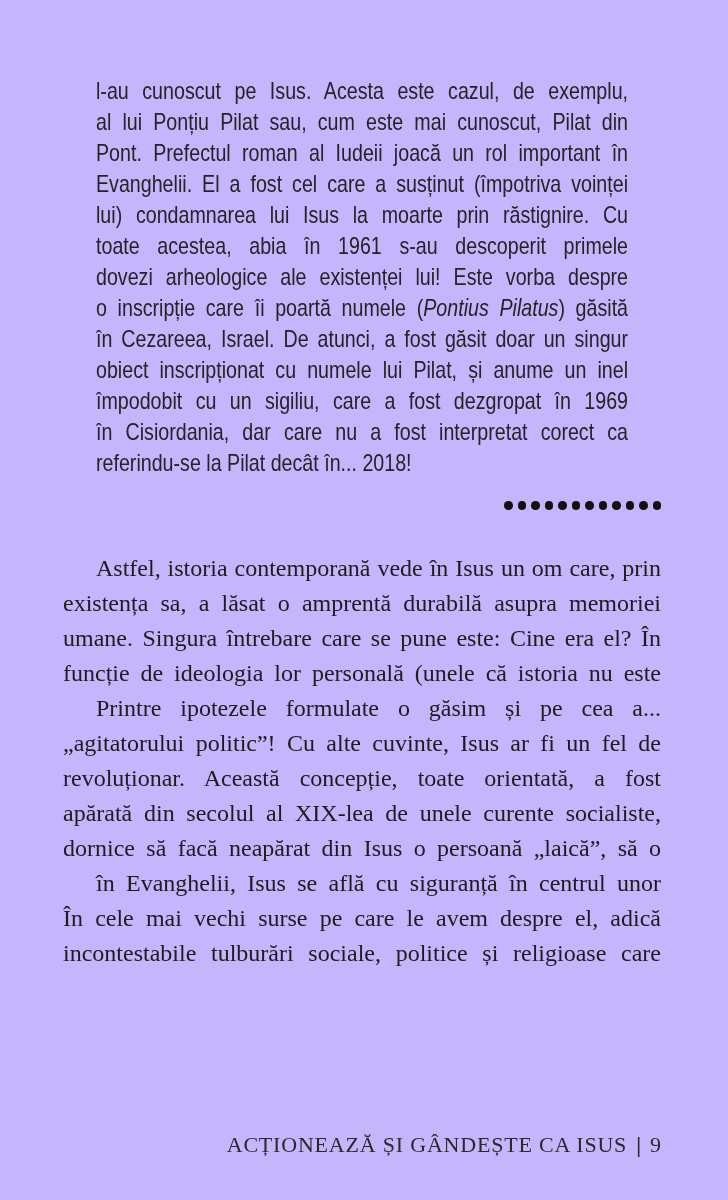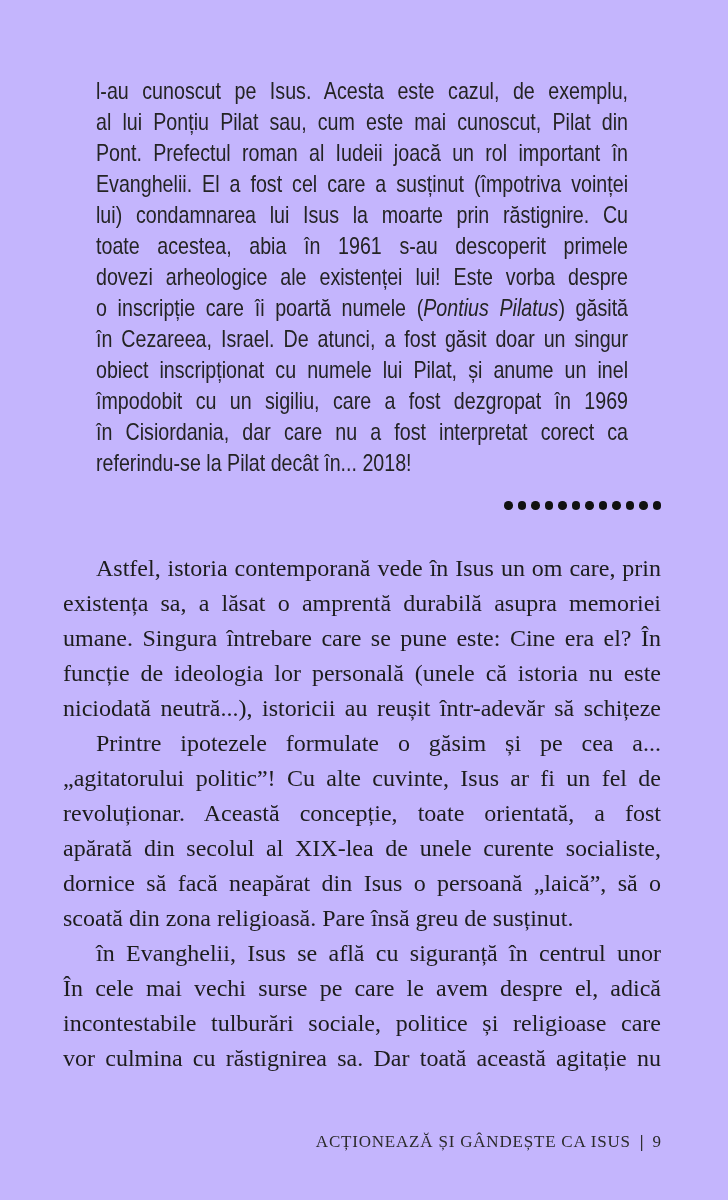--- a/index.html
+++ b/index.html
@@ -62,21 +62,21 @@
 
   
   .footer {
     position: absolute;
     top: 1132px;
     right: 67px;
     display: flex;
     align-items: baseline;
     gap: 9px;
     font-family: "Liberation Serif", serif;
-    font-size: 17px;
+    font-size: 22px;
     letter-spacing: 0.8px;
     color: #2a2a2a;
     white-space: nowrap;
   }
   .footer .bar { font-weight: 700; letter-spacing: 0; }
   .footer .num { letter-spacing: 0; }
 </style>
 </head>
 <body>
 
@@ -112,35 +112,32 @@
       <span class="dot"></span>
       <span class="dot"></span>
     </div>
 
   <div class="body-text">
     <div class="para indent">
         <div class="line">Astfel, istoria contemporană vede în Isus un om care, prin</div>
         <div class="line">existența sa, a lăsat o amprentă durabilă asupra memoriei</div>
         <div class="line">umane. Singura întrebare care se pune este: Cine era el? În</div>
         <div class="line">funcție de ideologia lor personală (unele că istoria nu este</div>
-        <div class="line">niciodată neutră...), istoricii au reușit într-adevăr să schițeze</div>
       </div>
     <div class="para indent">
         <div class="line">Printre ipotezele formulate o găsim și pe cea a...</div>
         <div class="line">„agitatorului politic”! Cu alte cuvinte, Isus ar fi un fel de</div>
         <div class="line">revoluționar. Această concepție, toate orientată, a fost</div>
         <div class="line">apărată din secolul al XIX-lea de unele curente socialiste,</div>
         <div class="line">dornice să facă neapărat din Isus o persoană „laică”, să o</div>
-        <div class="line last">scoată din zona religioasă. Pare însă greu de susținut.</div>
       </div>
     <div class="para indent">
         <div class="line">în Evanghelii, Isus se află cu siguranță în centrul unor</div>
         <div class="line">În cele mai vechi surse pe care le avem despre el, adică</div>
         <div class="line">incontestabile tulburări sociale, politice și religioase care</div>
-        <div class="line">vor culmina cu răstignirea sa. Dar toată această agitație nu</div>
       </div>
   </div>
 
   <div class="footer">
     <span>ACȚIONEAZĂ ȘI GÂNDEȘTE CA ISUS</span>
     <span class="bar">|</span>
     <span class="num">9</span>
   </div>
 
 </div>

